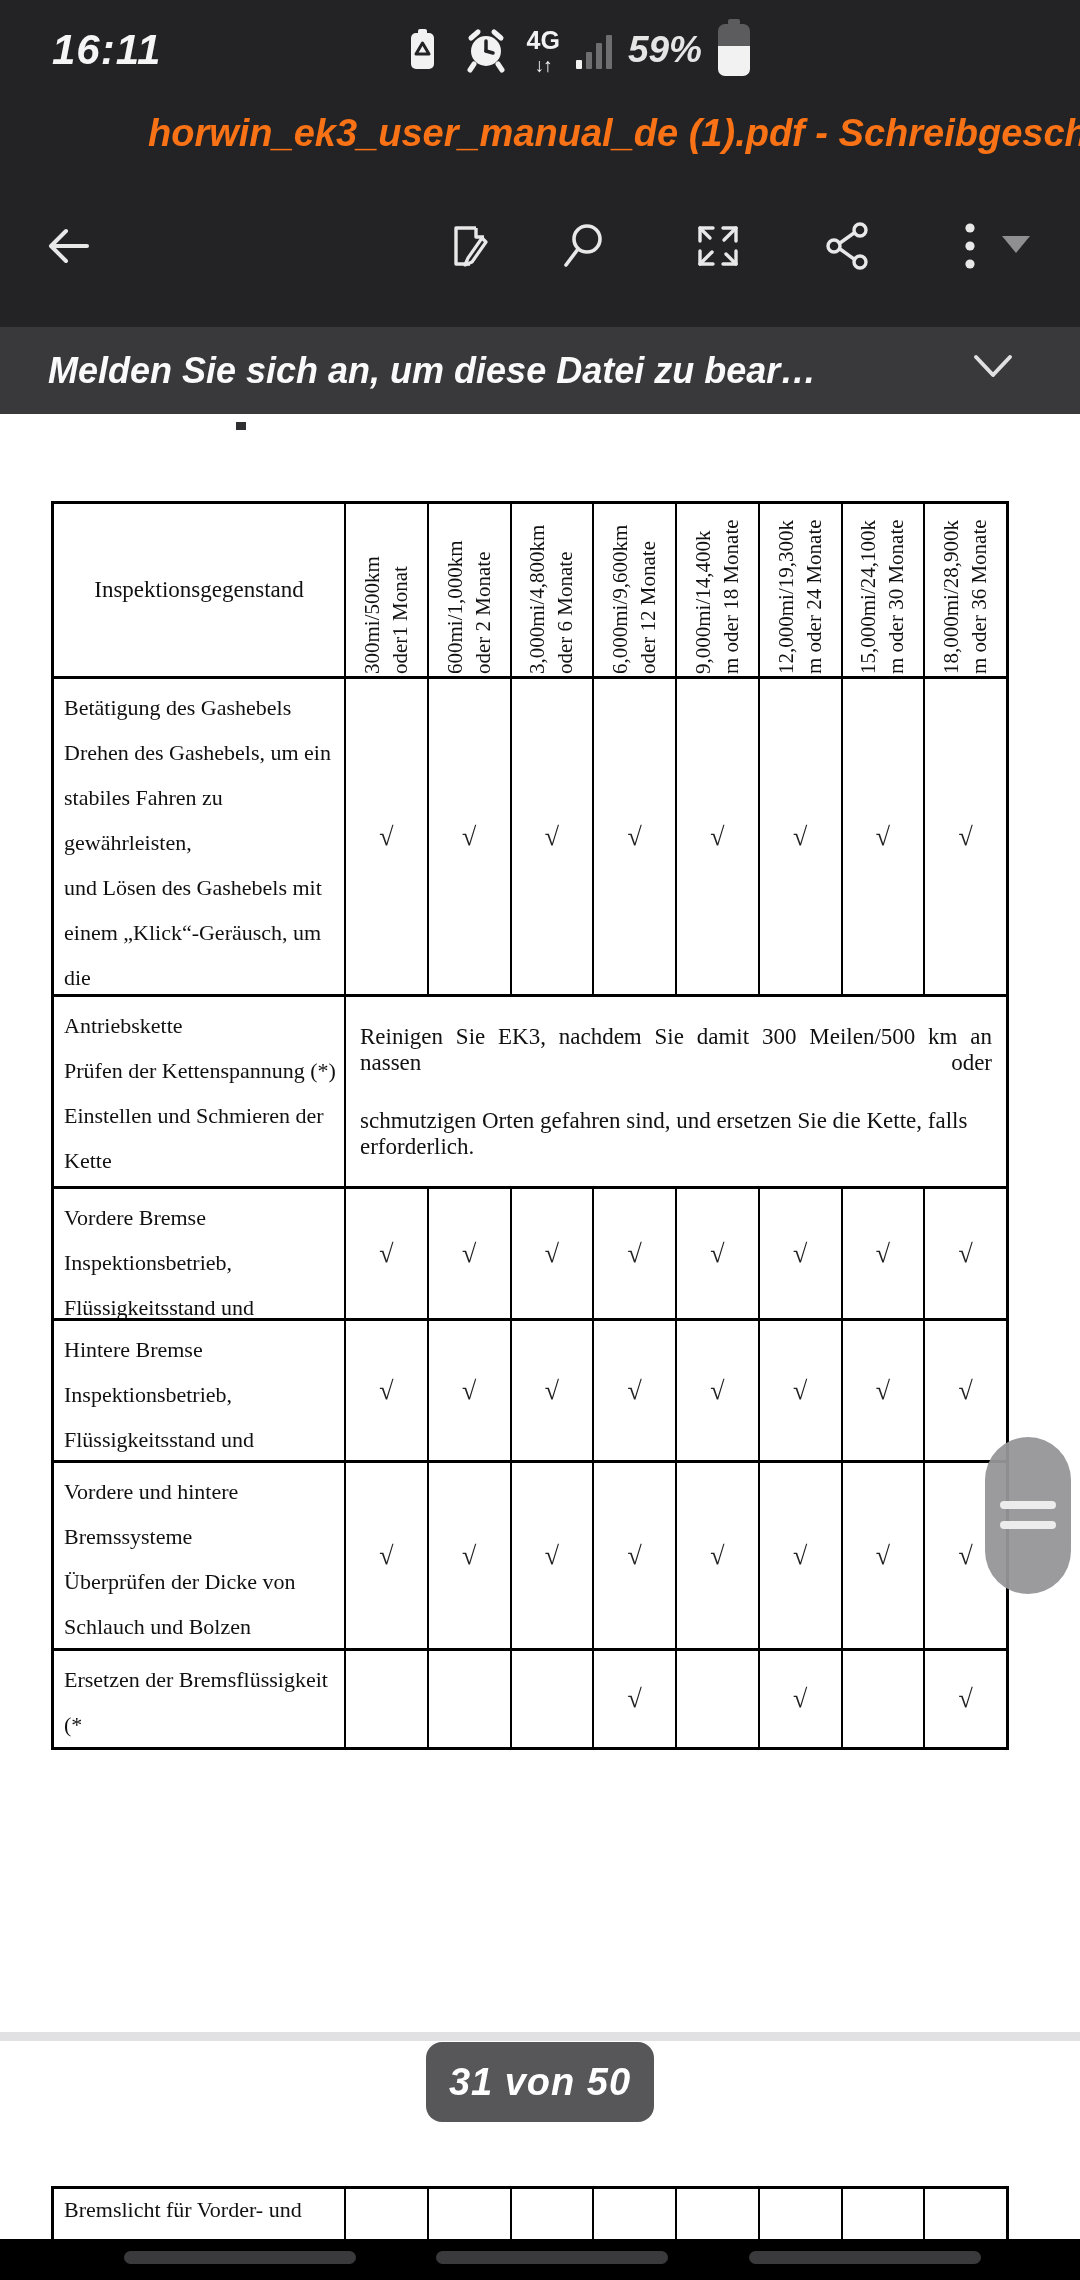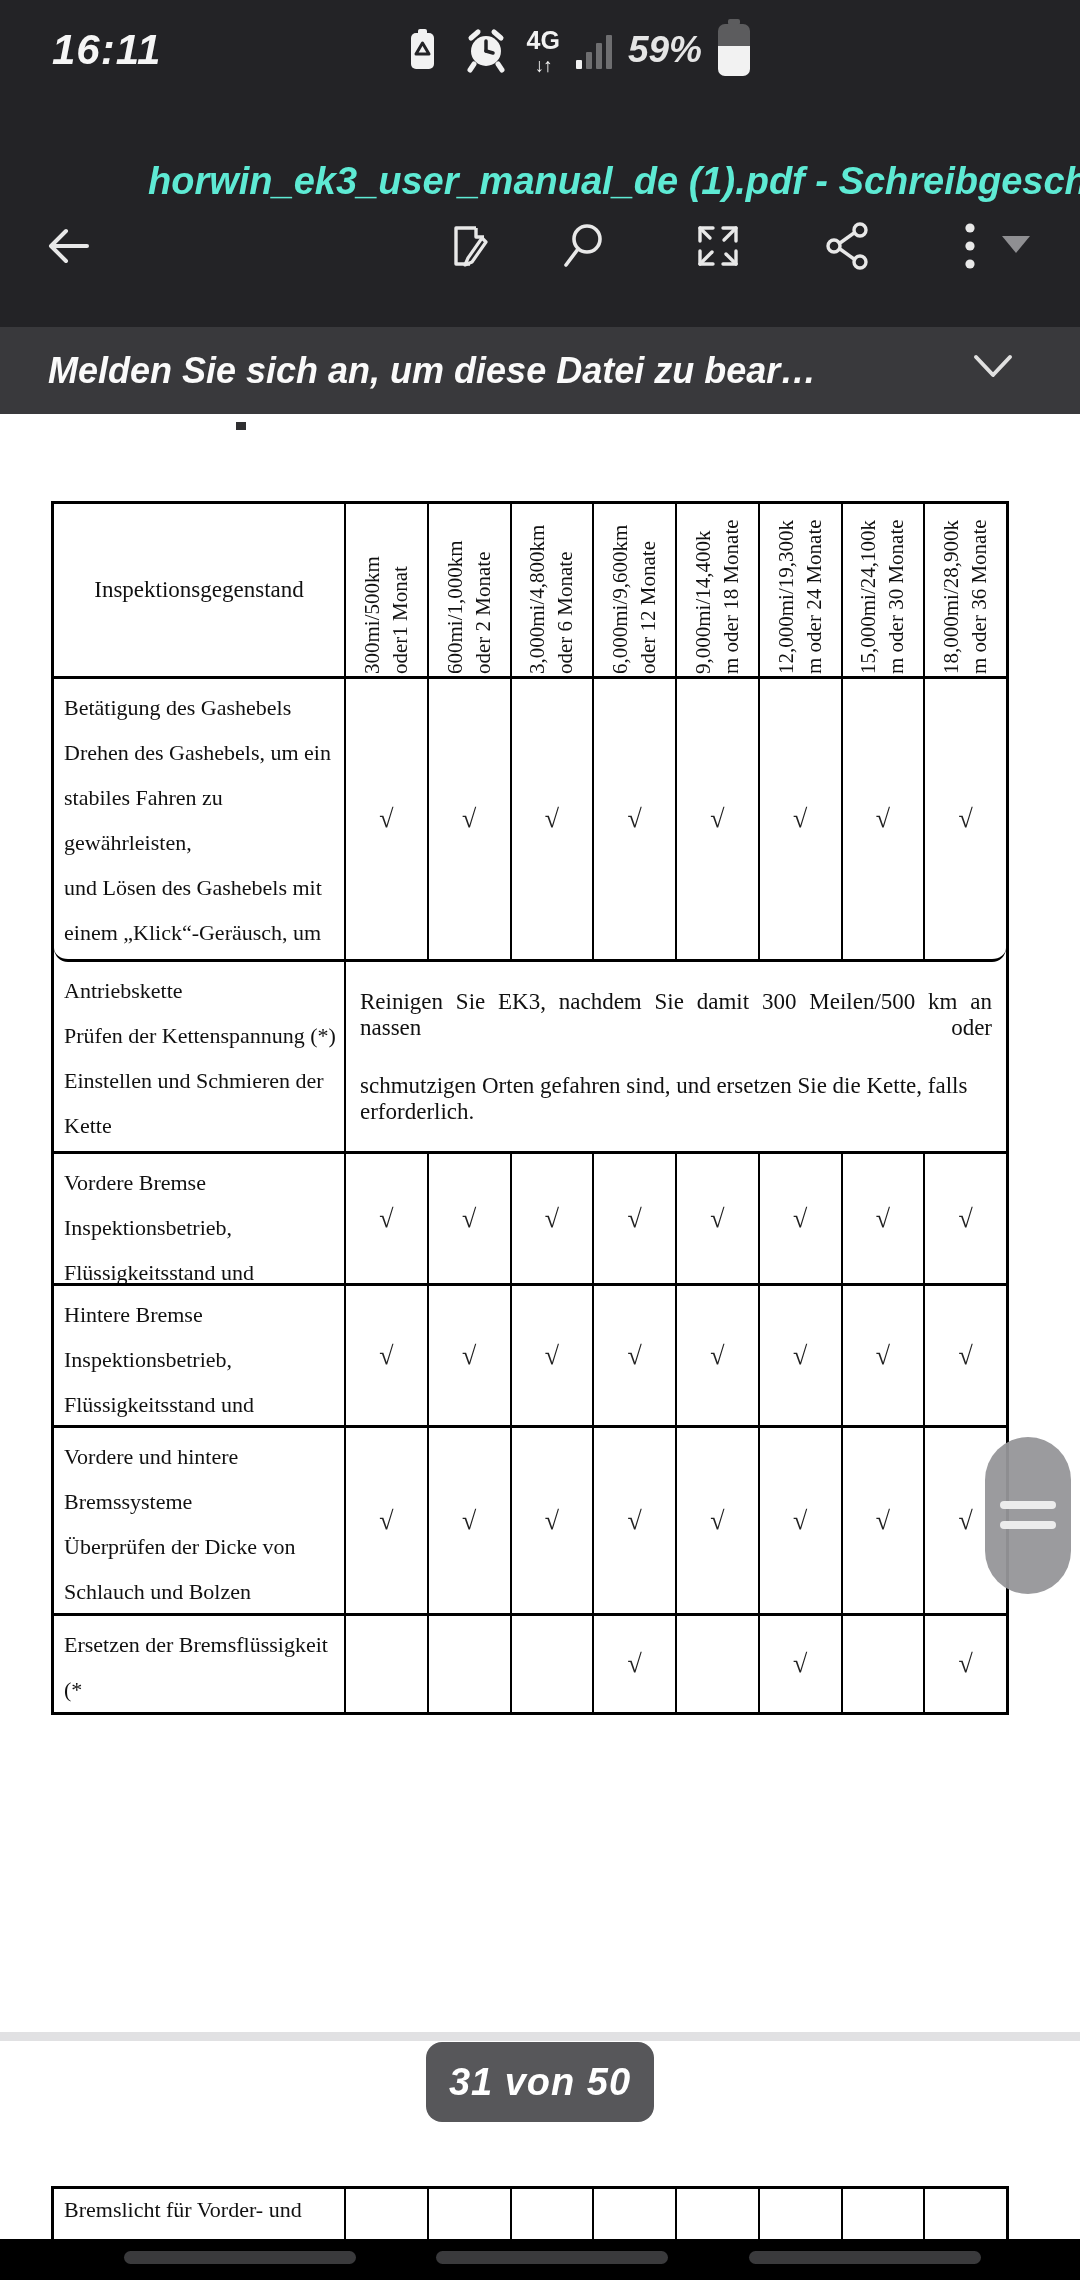--- a/index.html
+++ b/index.html
@@ -21,21 +21,21 @@
   .sigbars { display:flex; align-items:flex-end; gap:4px; height:38px; }
   .sigbars i { display:block; width:6px; border-radius:1px; background:#6e6e70; }
   .sigbars i:nth-child(1){ height:9px; background:#f2f2f2; }
   .sigbars i:nth-child(2){ height:17px; }
   .sigbars i:nth-child(3){ height:26px; }
   .sigbars i:nth-child(4){ height:34px; }
   .battico { width:32px; height:52px; border-radius:7px; background:linear-gradient(to bottom,#5c5c5e 0 42%,#f2f2f2 42% 100%); position:relative; }
   .battico:before{ content:""; position:absolute; top:-5px; left:10px; width:12px; height:6px; border-radius:2px; background:#5c5c5e; }
 
   .doc-title { position:absolute; top:112px; left:148px; right:0; height:56px; overflow:hidden;
-    white-space:nowrap; color:#5eead4; font:italic 700 38px "Liberation Sans",sans-serif;margin-top:48px; }
+    white-space:nowrap; color:#f97316; font:italic 700 38px "Liberation Sans",sans-serif; }
 
   .toolbar { position:absolute; top:196px; left:0; width:1080px; height:104px; }
   .tb { position:absolute; top:22px; width:56px; height:56px; display:flex; align-items:center; justify-content:center; }
   .tb svg { display:block; }
   .caret { position:absolute; top:40px; left:1002px; width:0; height:0;
     border-left:14px solid transparent; border-right:14px solid transparent; border-top:17px solid #8f8f92; }
 
   
   .banner { position:absolute; top:327px; left:0; width:1080px; height:87px; background:#39393c;
     display:flex; align-items:center; }
@@ -228,21 +228,21 @@
                 <span class="rot">15,000mi/24,100k</span>
                 <span class="rot">m oder 30 Monate</span>
               </div>
               <div class="t-col">
                 <span class="rot">18,000mi/28,900k</span>
                 <span class="rot">m oder 36 Monate</span>
               </div>
             </div>
           </div>
         </div>
-        <div class="t-row" style="height: 283px; border-radius: 14px;">
+        <div class="t-row" style="height: 318px;">
           <div class="t-label">
             <div>Betätigung des Gashebels</div>
             <div>Drehen des Gashebels, um ein</div>
             <div>stabiles Fahren zu gewährleisten,</div>
             <div>und Lösen des Gashebels mit</div>
             <div>einem „Klick“-Geräusch, um die</div>
           </div>
           <div class="t-cell">√</div>
           <div class="t-cell">√</div>
           <div class="t-cell">√</div>

